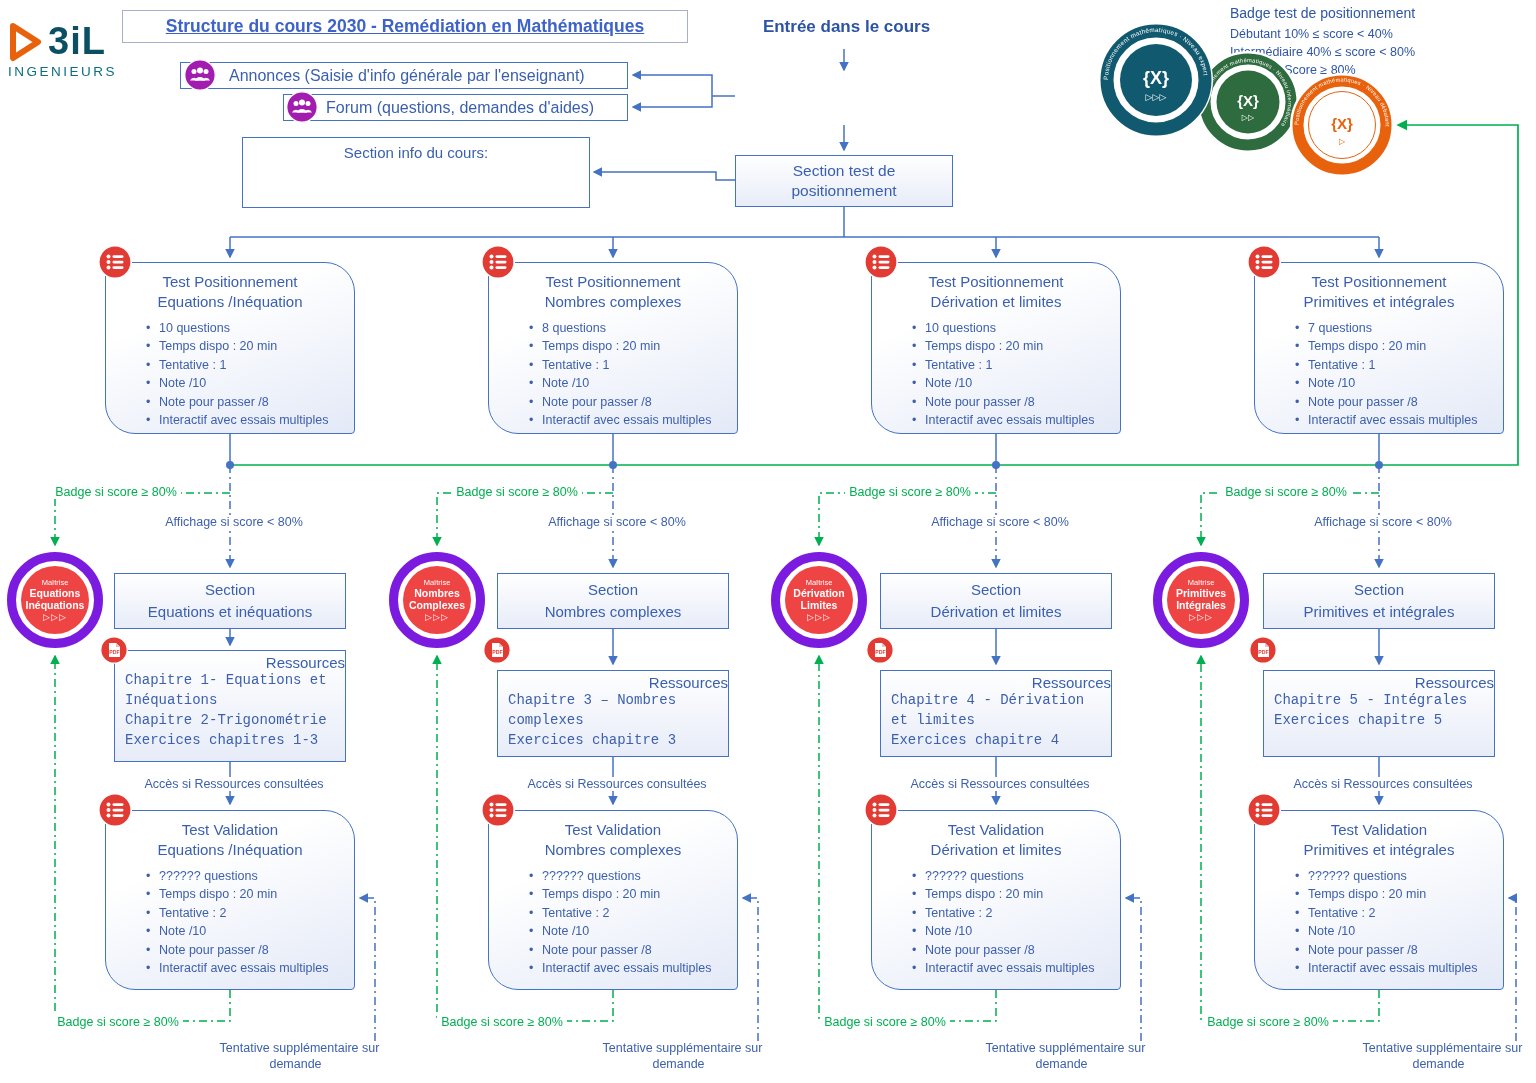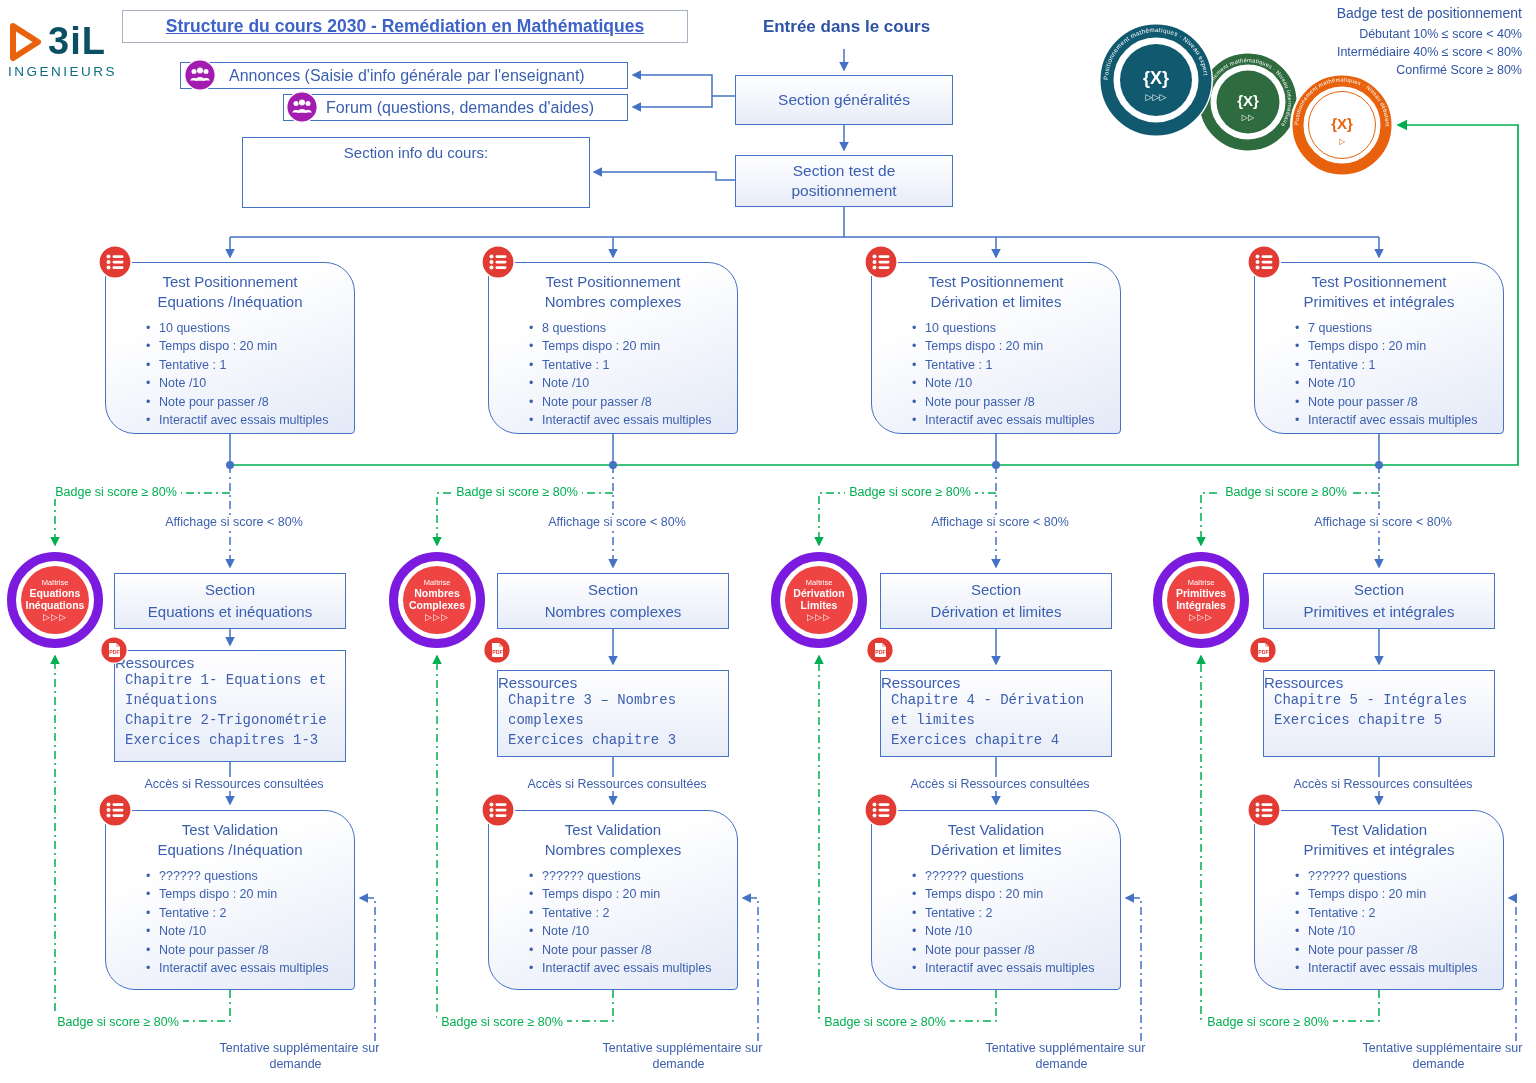--- a/index.html
+++ b/index.html
@@ -12,30 +12,30 @@
   .lab.blue { color:#3c5fae; }
   .lab.green { color:#00b050; }
   .plainbox { border:1.4px solid #4472c4; background:#fff; }
   .gradbox  { border:1.4px solid #4472c4; background:linear-gradient(180deg,#ffffff 0%,#e7ecf8 100%); }
   .testbox  { border:1.4px solid #4472c4; border-radius:4px 30px 4px 30px; background:linear-gradient(160deg,#ffffff 30%,#e3e9f7 100%); }
   .box-title { text-align:center; font-size:15px; line-height:1.35; margin-top:9px; color:#3a5fb0; }
   ul.bullets { list-style:none; margin:6px 8px 0 40px; padding:0; }
   ul.bullets li { position:relative; padding-left:13px; font-size:12.5px; line-height:1.48; color:#3c5fae; }
   ul.bullets li::before { content:"•"; position:absolute; left:0; top:0; }
   .secbox { text-align:center; font-size:15px; line-height:1.45; padding-top:5px; color:#3a5fb0; }
-  .resbox .res-title { text-align:left; font-size:15px; margin-top:3px; color:#3a5fb0; }
+  .resbox .res-title { text-align:right; font-size:15px; margin-top:3px; color:#3a5fb0; }
   .resbox .res-item { font-size:14px; line-height:1.42; padding:0 8px 0 10px; color:#3c5fae;font-family:Liberation Mono, monospace; }
   .titlebox { border:1px solid #a8b0c4; background:#fff; text-align:center; font-size:17.5px; font-weight:bold; color:#3e63c8; text-decoration:underline; line-height:31px; }
   .entry { text-align:center; font-size:17px; font-weight:bold; color:#2d53a5; }
   .flowcenter { display:flex; align-items:center; justify-content:center; text-align:center; font-size:15.5px; line-height:1.3; color:#3a5fb0; }
   .rowbox { font-size:16px; line-height:25px; color:#3a5fb0; white-space:nowrap; }
   .infobox { text-align:center; color:#3a5fb0; }
   .infobox .info-title { font-size:15px; margin-top:6px; }
   .infobox .info-body { font-size:12.5px; line-height:1.55; width:322px; margin:3px auto 0; }
-  .legend { text-align:right; color:#2f55a4; }
+  .legend { text-align:left; color:#2f55a4; }
   .legend .lg-title { font-size:14px; margin-bottom:4px; }
   .legend .lg-line { font-size:12.5px; line-height:1.45; }
   .logo-brand { font-size:38px; font-weight:bold; color:#0b4f63; letter-spacing:1px; margin-left:4px; }
   .logo-sub { font-size:13.5px; letter-spacing:2.5px; color:#0d6d80; margin-top:1px; }
   .pbadge { position:absolute; top:552px; width:96px; height:96px; border-radius:50%; border:9px solid #7c1be0; background:#fff; display:flex; align-items:center; justify-content:center; z-index:2; }
   .pbadge-inner { width:68px; height:68px; border-radius:50%; background:#ef4444; color:#fff; display:flex; flex-direction:column; align-items:center; justify-content:center; text-align:center; }
   .pbadge-top { font-size:7.5px; }
   .pbadge-name { font-size:10.5px; font-weight:bold; line-height:1.15; }
   .pbadge-tri { font-size:9px; letter-spacing:1px; margin-top:1px; font-family:"DejaVu Sans", sans-serif; }
   .icon { position:absolute; z-index:4; }
@@ -161,21 +161,20 @@
     <g>
       <circle cx="247" cy="107" r="52" fill="#fff"></circle>
       <circle cx="247" cy="107" r="44" fill="none" stroke="#e8620d" stroke-width="11"></circle>
       <circle cx="247" cy="107" r="33.5" fill="#fff" stroke="#e8620d" stroke-width="1"></circle>
       <text font-size="5.6" fill="#fff" letter-spacing="0.3"><textPath href="#arc-o">Positionnement mathématiques · Niveau débutant</textPath></text>
       <text x="247" y="111" text-anchor="middle" font-size="15" font-weight="bold" fill="#e8620d">{X}</text>
       <text x="247" y="126" text-anchor="middle" font-size="8" fill="#e8620d" font-family="DejaVu Sans, sans-serif">▷</text>
     </g>
   </svg>
 
-  <div class="node gradbox flowcenter" style="left:735px;top:75px;width:218px;height:50px">Section généralités</div>
 
   <div class="node plainbox rowbox" style="left:180px;top:62px;width:448px;height:27px;padding-left:48px">Annonces (Saisie d'info générale par l'enseignant)</div>
   <div class="icon" style="left:184px;top:59px">
     <svg viewBox="0 0 32 32" width="32" height="32">
         <circle cx="16" cy="16" r="15.2" fill="#a21caf" stroke="#fff" stroke-width="1.2"></circle>
         <g fill="#fff">
           <circle cx="10" cy="12.6" r="2.5"></circle>
           <circle cx="22" cy="12.6" r="2.5"></circle>
           <path d="M6 21.5a4.3 4.3 0 0 1 8 0z"></path>
           <path d="M18 21.5a4.3 4.3 0 0 1 8 0z"></path>

